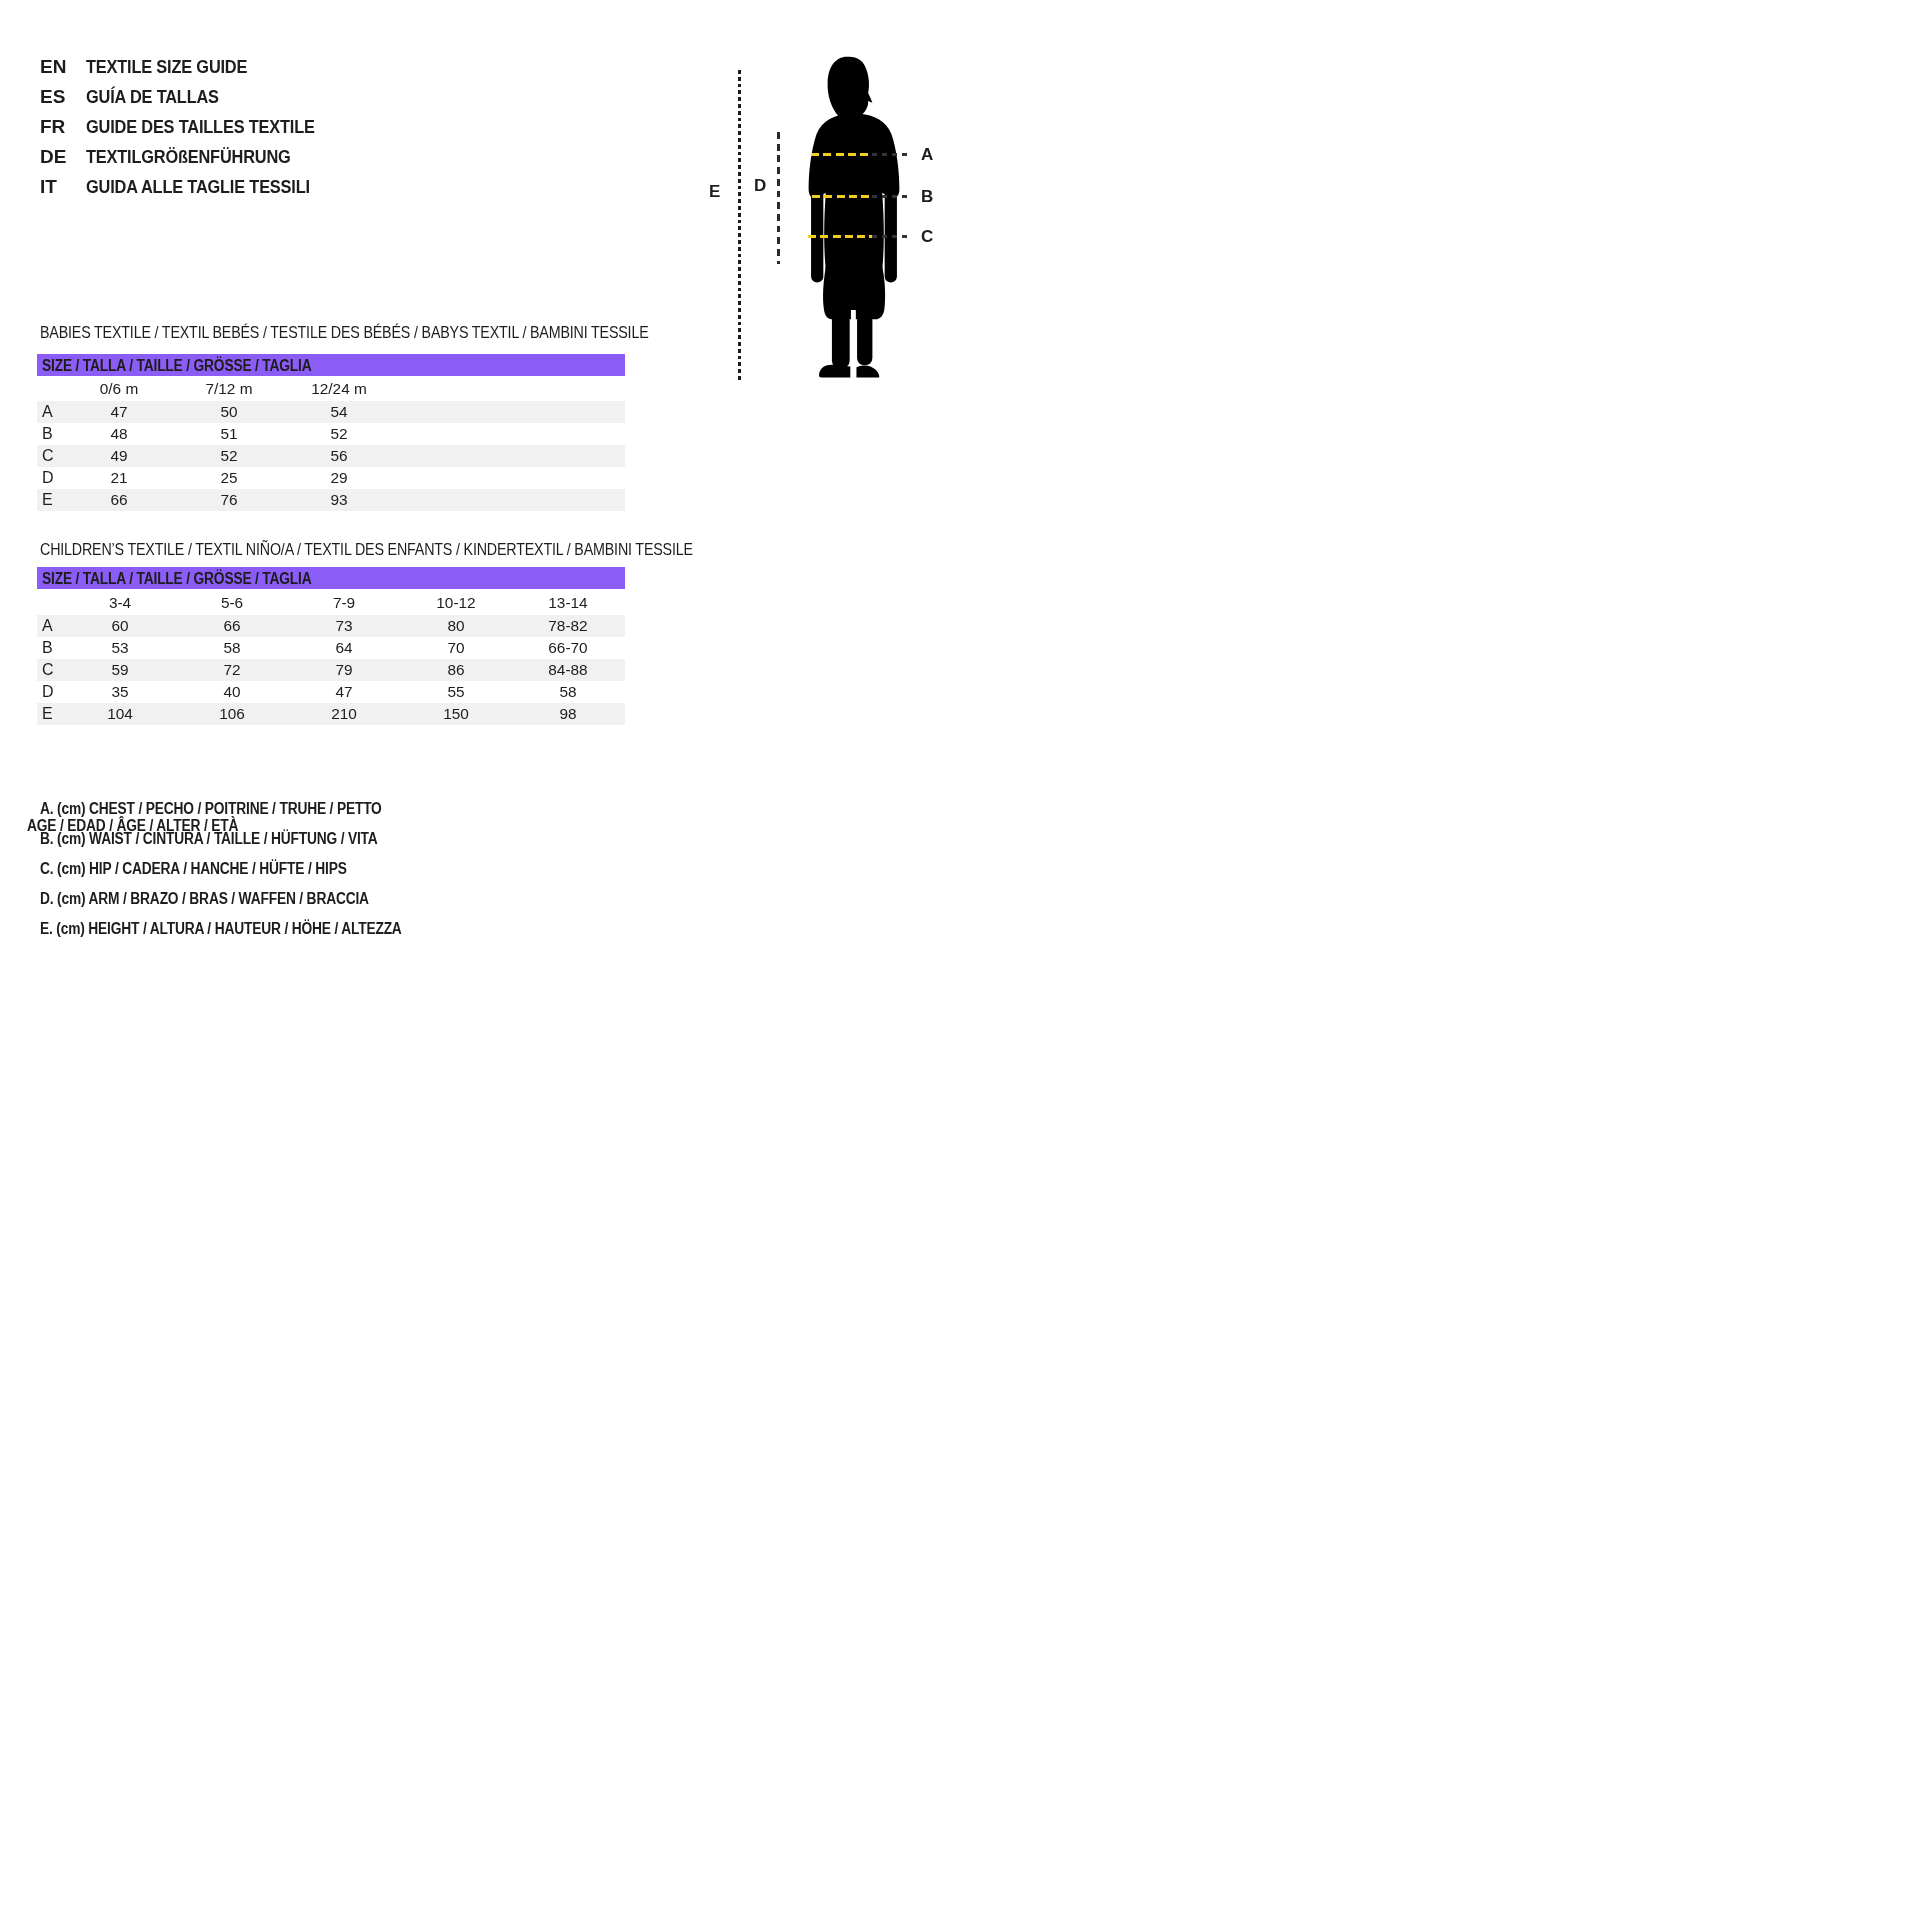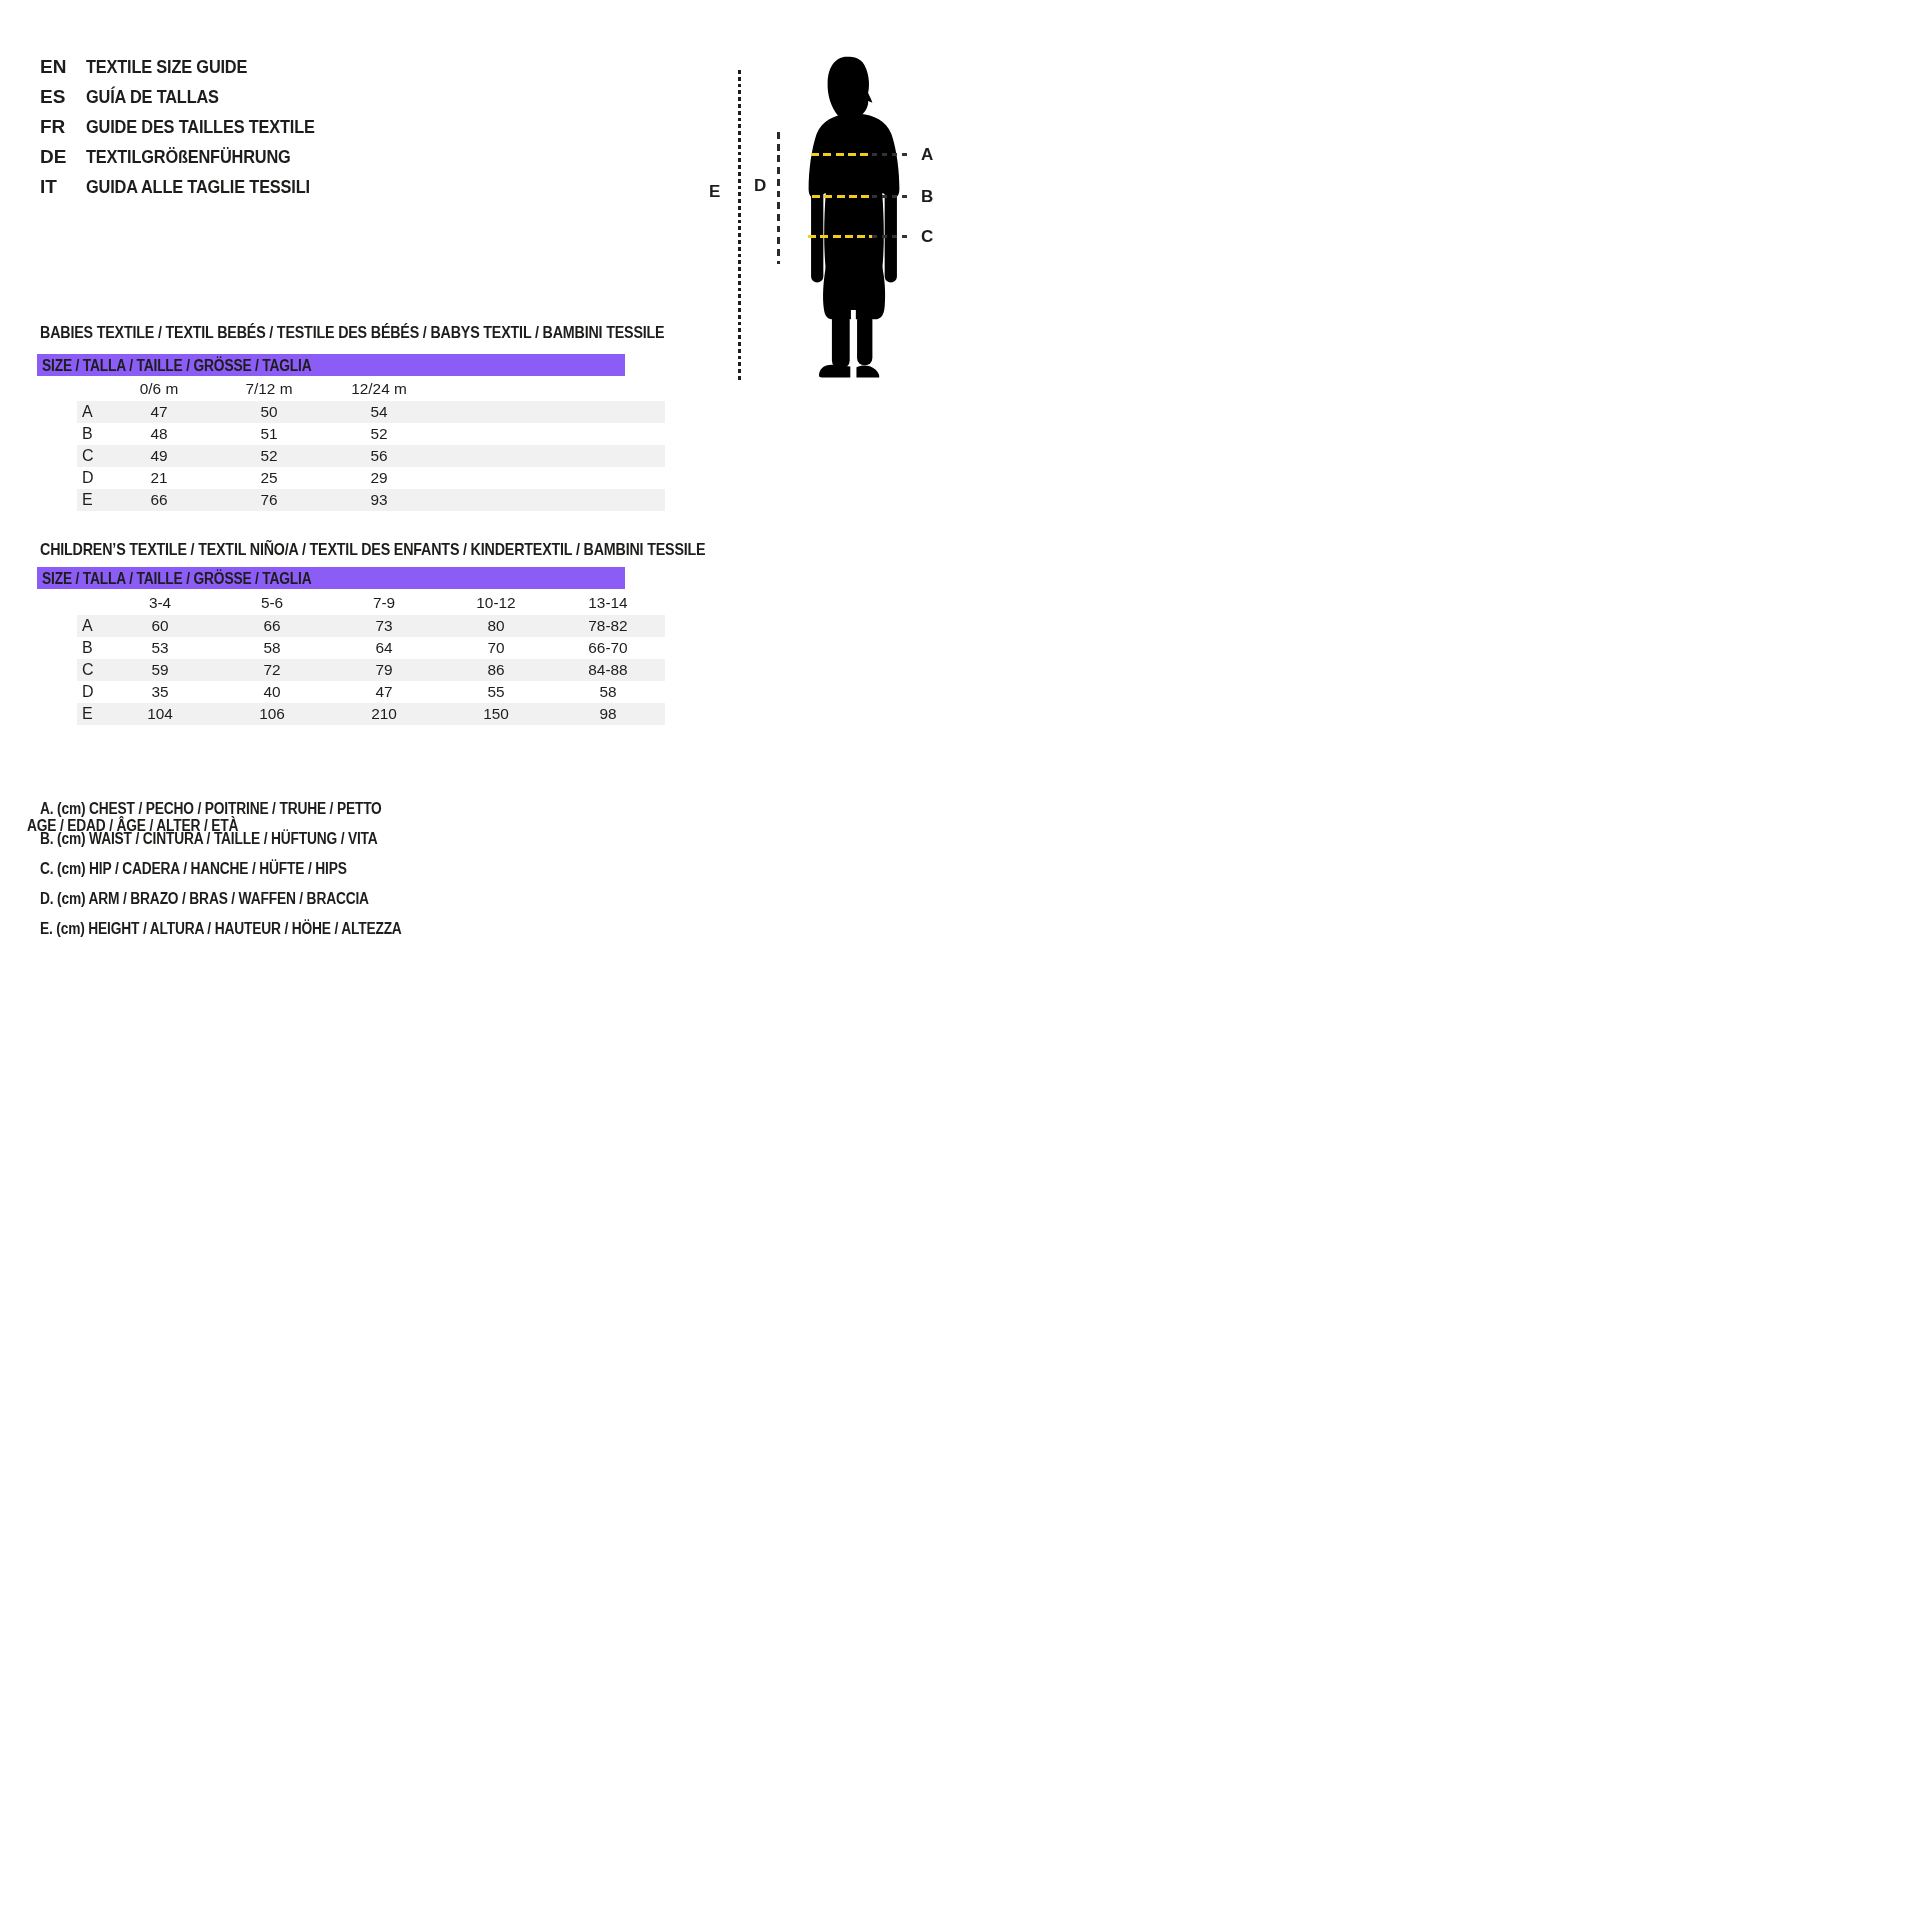--- a/index.html
+++ b/index.html
@@ -7,28 +7,28 @@
        font-family:"Liberation Sans","DejaVu Sans",sans-serif;color:#1d1d1b;}
   .abs{position:absolute;}
   .cond{display:inline-block;transform:scaleX(.86);transform-origin:0 50%;white-space:nowrap;letter-spacing:-0.2px;}
 
   
   .lang-row{display:flex;height:30px;align-items:center;}
   .lang-code{width:46px;font-weight:bold;font-size:19px;}
   .lang-title{font-weight:bold;font-size:19px;}
 
   
-  .sec-head{font-weight:bold;font-size:16.6px;}
+  .sec-head{font-weight:normal;font-size:16.6px;}
 
   
   .size-bar{background:#8b5cf6;width:588px;height:22px;line-height:23px;}
   .size-bar span{font-weight:bold;font-size:16px;margin-left:5px;}
 
   
-  .tbl{width:588px;margin-left:40px;}
+  .tbl{width:588px;}
   .tr{display:grid;height:22px;line-height:22px;}
   .tr.head{height:25px;line-height:25px;}
   .tbl.babies .tr{grid-template-columns:27px 110px 110px 110px auto;}
   .tbl.children .tr{grid-template-columns:27px 112px 112px 112px 112px 112px auto;}
   .tr.stripe{background:#f1f1f2;}
   .cell{text-align:center;font-size:15.4px;}
   .rowlabel{text-align:left;font-size:16px;padding-left:5px;}
 
   
   .legend-line{font-weight:600;font-size:16px;height:30px;line-height:30px;}

